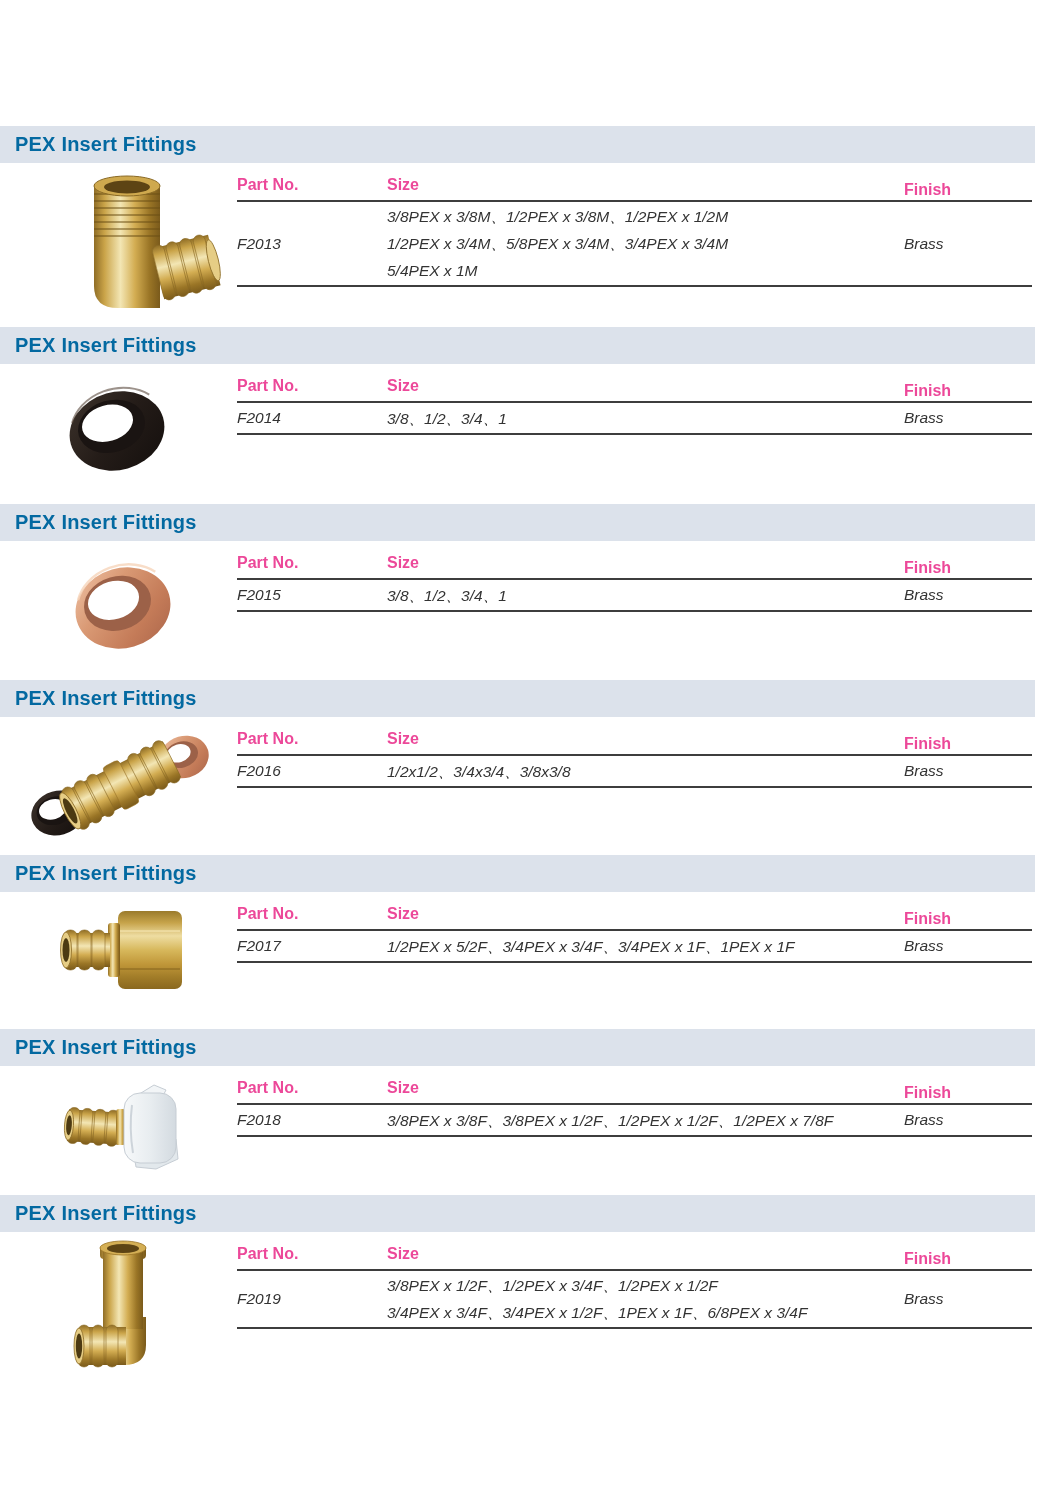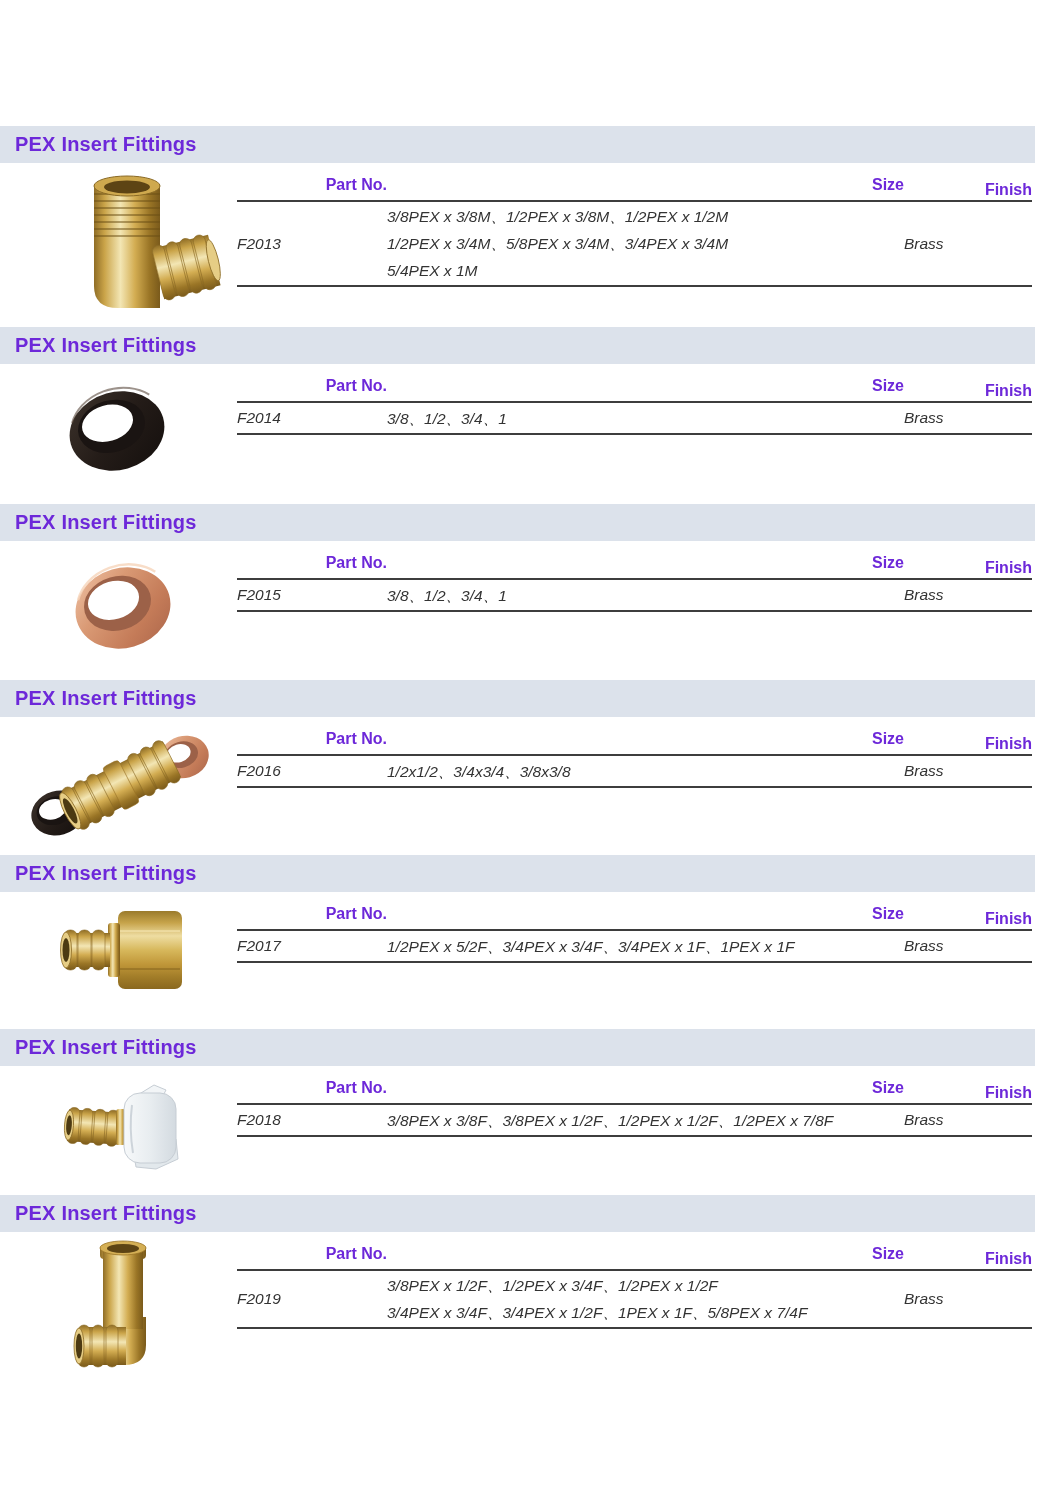--- a/index.html
+++ b/index.html
@@ -6,30 +6,30 @@
   .page {
     position:relative; width:1040px; height:1512px; background:#ffffff;
     font-family:"Liberation Sans", sans-serif; color:#2e2e2e; overflow:hidden;
   }
   .section { position:absolute; left:0; width:1040px; }
   .bar {
     width:1035px; height:37px; background:#dce2eb;
     display:flex; align-items:center;
   }
   .bar-title {
-    font-size:20px; font-weight:bold; color:#6d28d9;
+    font-size:20px; font-weight:bold; color:#0369a1;
     padding-left:15px; letter-spacing:0.2px;
   }
   .product { position:absolute; }
   .spec-table { position:absolute; left:237px; top:44px; width:795px; }
   .thead {
     display:flex; align-items:flex-end; height:30px;
     border-bottom:2px solid #3d3d3d;
   }
-  .th { font-weight:bold; font-size:16px; color:#6d28d9; padding-bottom:6px;text-align:right; }
+  .th { font-weight:bold; font-size:16px; color:#ec4899; padding-bottom:6px; }
   .th-part { width:150px; }
   .th-size { flex:1;margin-top:8px; }
   .th-finish { width:128px; }
   .th-finish .shift { position:relative; top:5px; display:inline-block;margin-top:32px; }
   .tbody {
     display:flex; align-items:center;
     border-bottom:2px solid #3d3d3d; padding:1px 0; min-height:28px;
   }
   .td { font-size:15.5px; color:#333;font-style:italic; }
   .td-part { width:150px; }
@@ -323,20 +323,20 @@
     <div class="spec-table">
       <div class="thead">
         <div class="th th-part">Part No.</div>
         <div class="th th-size">Size</div>
         <div class="th th-finish"><span class="shift">Finish</span></div>
       </div>
       <div class="tbody">
         <div class="td td-part">F2019</div>
         <div class="td td-size">
           <div class="size-line">3/8PEX x 1/2F、1/2PEX x 3/4F、1/2PEX x 1/2F</div>
-          <div class="size-line">3/4PEX x 3/4F、3/4PEX x 1/2F、1PEX x 1F、5/8PEX x 7/4F</div>
+          <div class="size-line">3/4PEX x 3/4F、3/4PEX x 1/2F、1PEX x 1F、6/8PEX x 3/4F</div>
         </div>
         <div class="td td-finish">Brass</div>
       </div>
     </div>
   </div>
 
 </div>
 
 </body></html>

